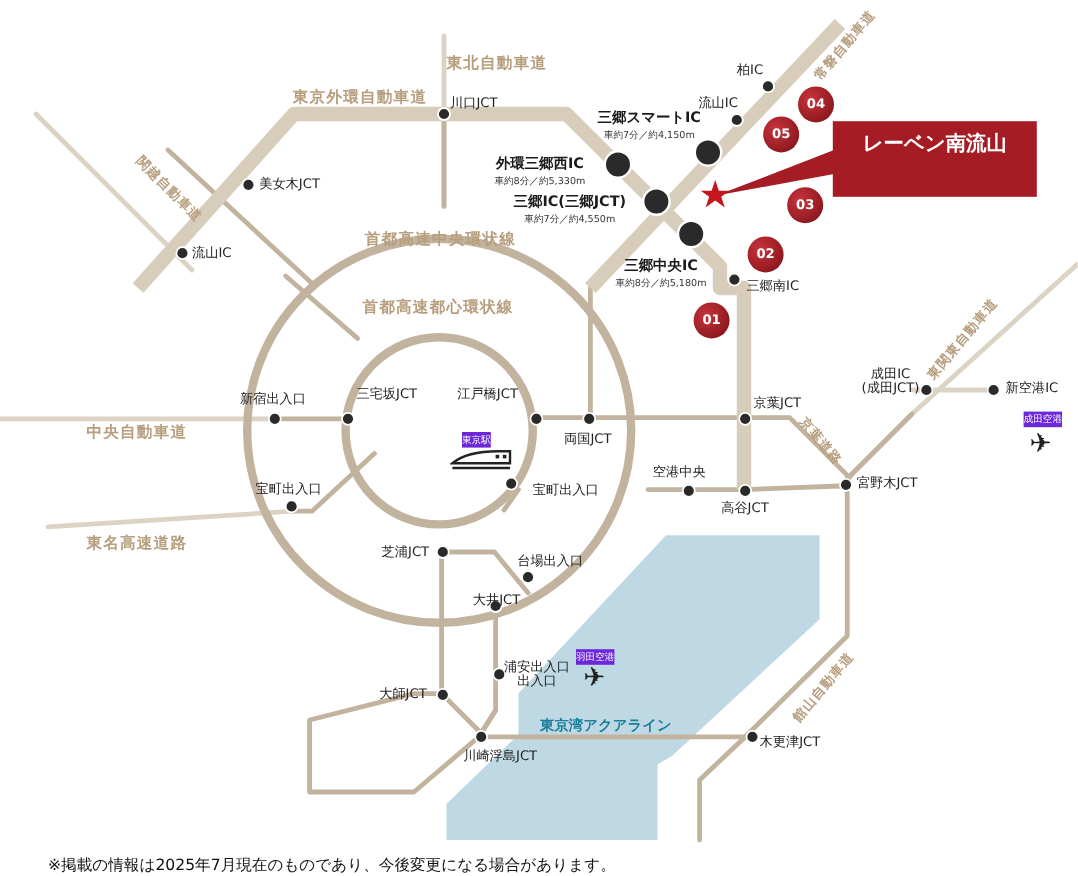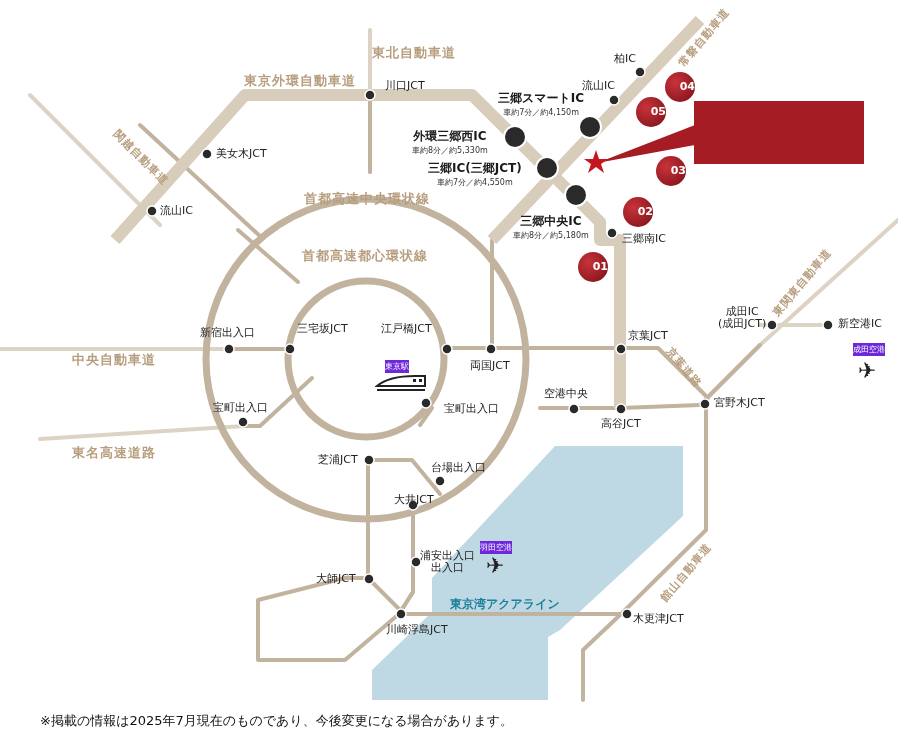--- a/index.html
+++ b/index.html
@@ -6,21 +6,21 @@
   body{width:898px;height:730px;position:relative;overflow:hidden;font-family:"DejaVu Sans","Liberation Sans",sans-serif;}
   #map{position:absolute;left:0;top:0;width:898px;height:730px;}
   .lbl{position:absolute;font-size:11px;color:#222;white-space:nowrap;line-height:1.1;}
   .lbl.center{text-align:center;}
   .road-name{position:absolute;font-size:13px;color:#b79e7e;font-weight:bold;white-space:nowrap;letter-spacing:1px;}
   .ic-big{position:absolute;text-align:center;white-space:nowrap;}
   .ic-big .name{font-size:12px;font-weight:bold;color:#1a1a1a;}
   .ic-big .sub{font-size:8px;color:#333;}
   .badge{position:absolute;background:#6d28d9;color:#fff;font-size:8px;padding:1px 0;font-weight:normal;}
   .callout{position:absolute;left:694px;top:101px;width:170px;height:63px;background:#a51c24;color:#fff;text-align:center;font-weight:bold;font-size:17px;line-height:24px;padding-top:7px;box-sizing:border-box;}
-  .num{position:absolute;width:30px;height:30px;border-radius:50%;background:radial-gradient(circle at 35% 35%,#c8333a,#7a0f16);color:#fff;font-size:11px;font-weight:bold;text-align:right;line-height:30px;}
+  .num{position:absolute;width:30px;height:30px;border-radius:50%;background:radial-gradient(circle at 35% 35%,#c8333a,#7a0f16);color:#fff;font-size:11px;font-weight:bold;text-align:center;line-height:30px;}
   .aqua{position:absolute;font-size:12px;font-weight:bold;color:#1e7f9c;white-space:nowrap;text-align:right;}
   .footer{position:absolute;left:40px;top:712px;font-size:13px;color:#111;white-space:nowrap;text-align:right;}
   .plane{position:absolute;font-size:22px;color:#222;}
   .train{position:absolute;}
 </style>
 </head>
 <body>
 
 <svg id="map" viewBox="0 0 898 730" xmlns="http://www.w3.org/2000/svg">
 
@@ -92,20 +92,21 @@
     <circle cx="590" cy="127" r="11"></circle>
     <circle cx="547" cy="168" r="11"></circle>
     <circle cx="576" cy="195" r="11"></circle>
   </g>
 
   <polygon points="597,163 695,125 695,145" fill="#a51c24"></polygon>
   <polygon points="596,150 599,159 608,159 601,164 604,173 596,167 588,173 591,164 584,159 593,159" fill="#c4161c"></polygon>
 </svg>
 
 <div class="callout">
+  <div>レーベン南流山</div>
 </div>
 
 <div class="num" style="left:665px;top:72px">04</div>
 <div class="num" style="left:636px;top:97px">05</div>
 <div class="num" style="left:656px;top:156px">03</div>
 <div class="num" style="left:623px;top:197px">02</div>
 <div class="num" style="left:578px;top:252px">01</div>
 
 <div class="ic-big" style="left:498px;top:90px">
   <div class="name">三郷スマートIC</div>
@@ -130,21 +131,21 @@
 <div class="road-name" style="left:105px;top:150px;transform:rotate(45deg);font-size:11px">関越自動車道</div>
 <div class="road-name" style="left:304px;top:190px">首都高速中央環状線</div>
 <div class="road-name" style="left:302px;top:247px">首都高速都心環状線</div>
 <div class="road-name" style="left:72px;top:351px">中央自動車道</div>
 <div class="road-name" style="left:72px;top:444px">東名高速道路</div>
 <div class="road-name" style="left:660px;top:360px;transform:rotate(50deg);font-size:11px">京葉道路</div>
 <div class="road-name" style="left:760px;top:275px;transform:rotate(-50deg);font-size:11px">東関東自動車道</div>
 <div class="road-name" style="left:650px;top:565px;transform:rotate(-50deg);font-size:11px">館山自動車道</div>
 <div class="aqua" style="left:450px;top:596px">東京湾アクアライン</div>
 
-<div class="lbl" style="left:385px;top:80px">川口JCT</div>
+<div class="lbl" style="left:375px;top:80px">川口JCT</div>
 <div class="lbl" style="left:216px;top:148px">美女木JCT</div>
 <div class="lbl" style="left:160px;top:205px">流山IC</div>
 <div class="lbl" style="left:614px;top:53px">柏IC</div>
 <div class="lbl" style="left:582px;top:80px">流山IC</div>
 <div class="lbl" style="left:622px;top:233px">三郷南IC</div>
 <div class="lbl" style="left:200px;top:327px">新宿出入口</div>
 <div class="lbl" style="left:297px;top:323px">三宅坂JCT</div>
 <div class="lbl" style="left:381px;top:323px">江戸橋JCT</div>
 <div class="lbl" style="left:470px;top:360px">両国JCT</div>
 <div class="lbl" style="left:628px;top:330px">京葉JCT</div>

